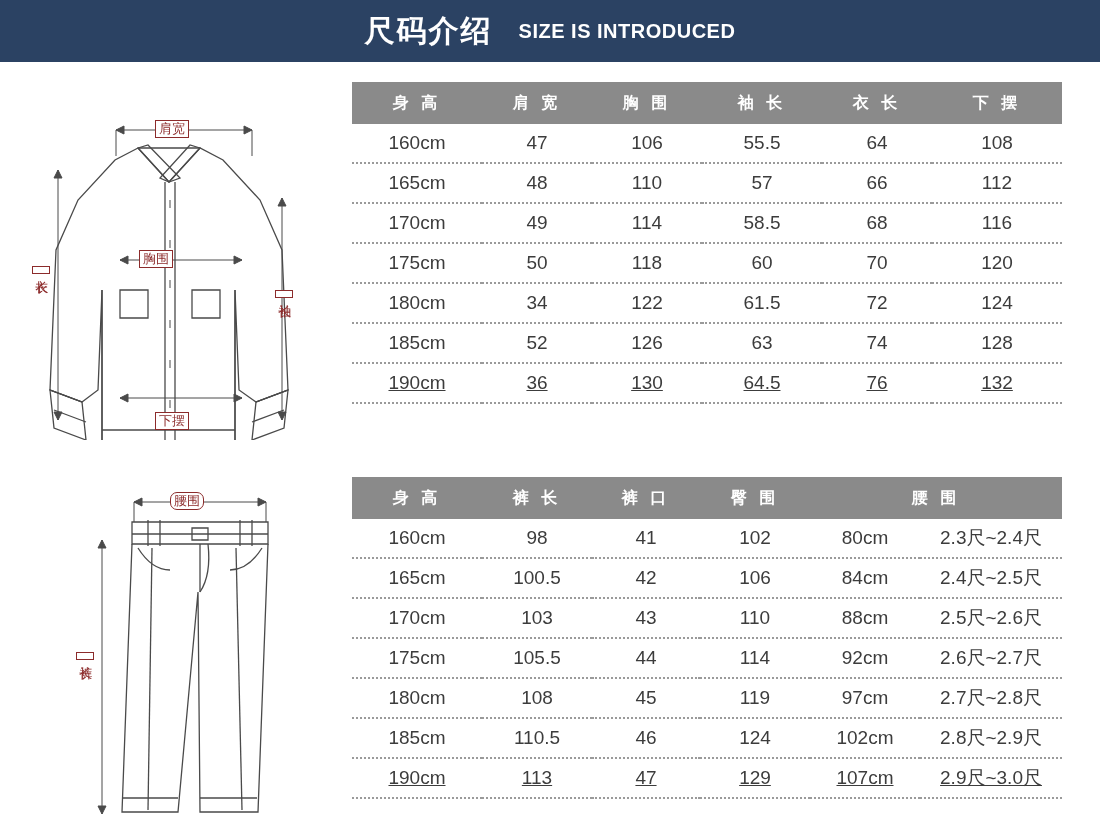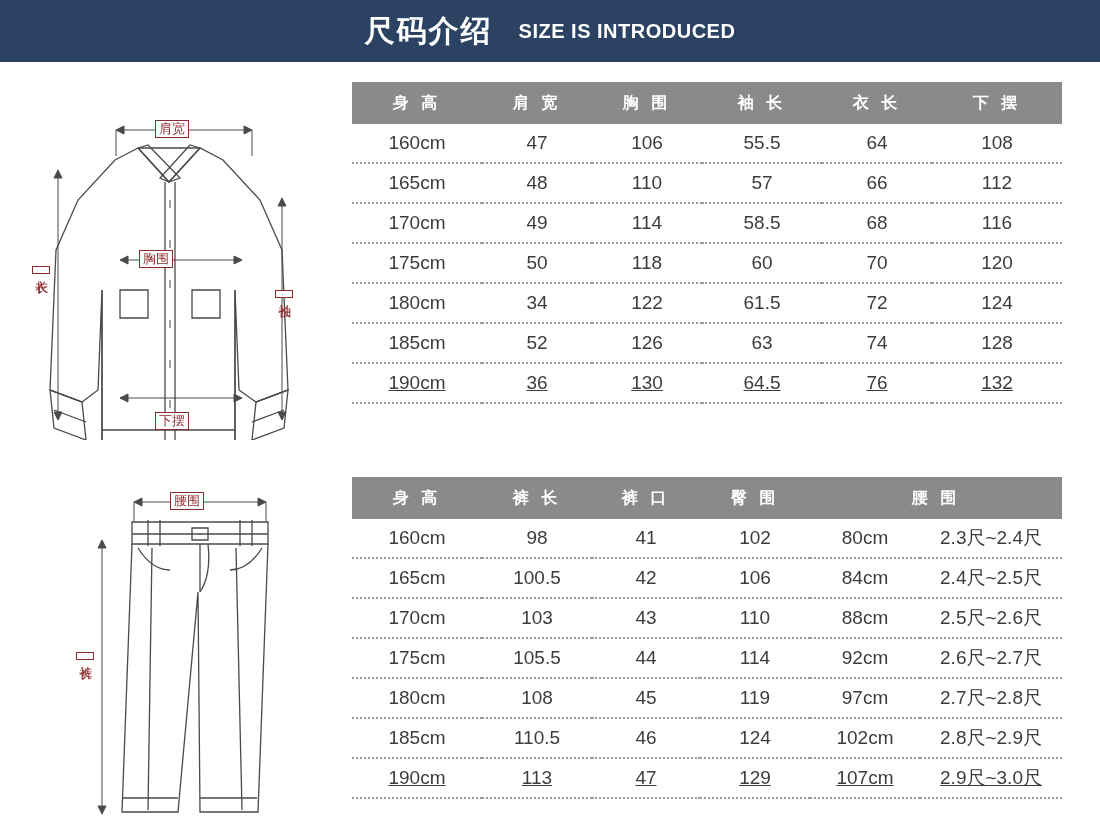--- a/index.html
+++ b/index.html
@@ -303,21 +303,21 @@
             <polygon points="74,40 82,36 82,44"></polygon>
             <polygon points="206,40 198,36 198,44"></polygon>
             <line x1="74" y1="40" x2="74" y2="60"></line>
             <line x1="206" y1="40" x2="206" y2="60"></line>
 
             <line x1="42" y1="78" x2="42" y2="352"></line>
             <polygon points="42,78 38,86 46,86"></polygon>
             <polygon points="42,352 38,344 46,344"></polygon>
           </g>
         </svg>
-        <div class="label-box" style="left:110px; top:30px;">腰围</div>
+        <div class="label-box" style="left:110px; top:30px;border-radius:7px;">腰围</div>
         <div class="label-box vert" style="left:16px; top:190px;">裤长</div>
       </div>
     </div>
 
     <div class="block" style="left:352px; top:415px;">
       <table class="size-table" id="bottom-table">
         <colgroup>
           <col style="width:130px">
             <col style="width:110px">
             <col style="width:108px">

